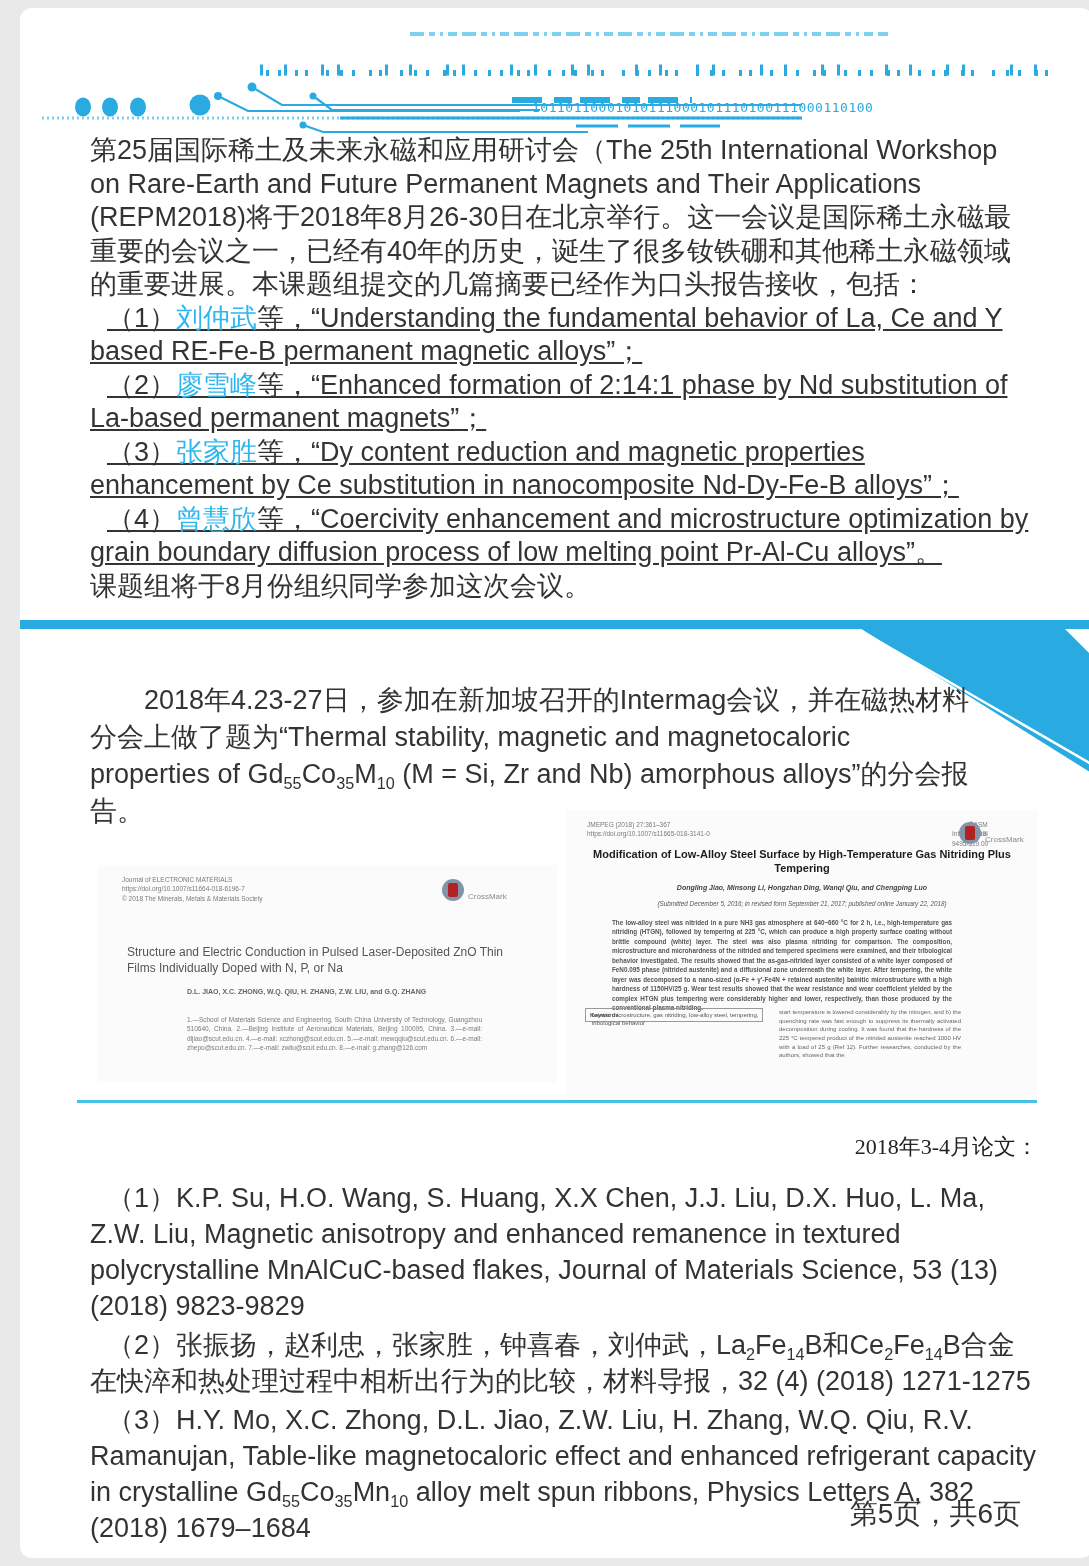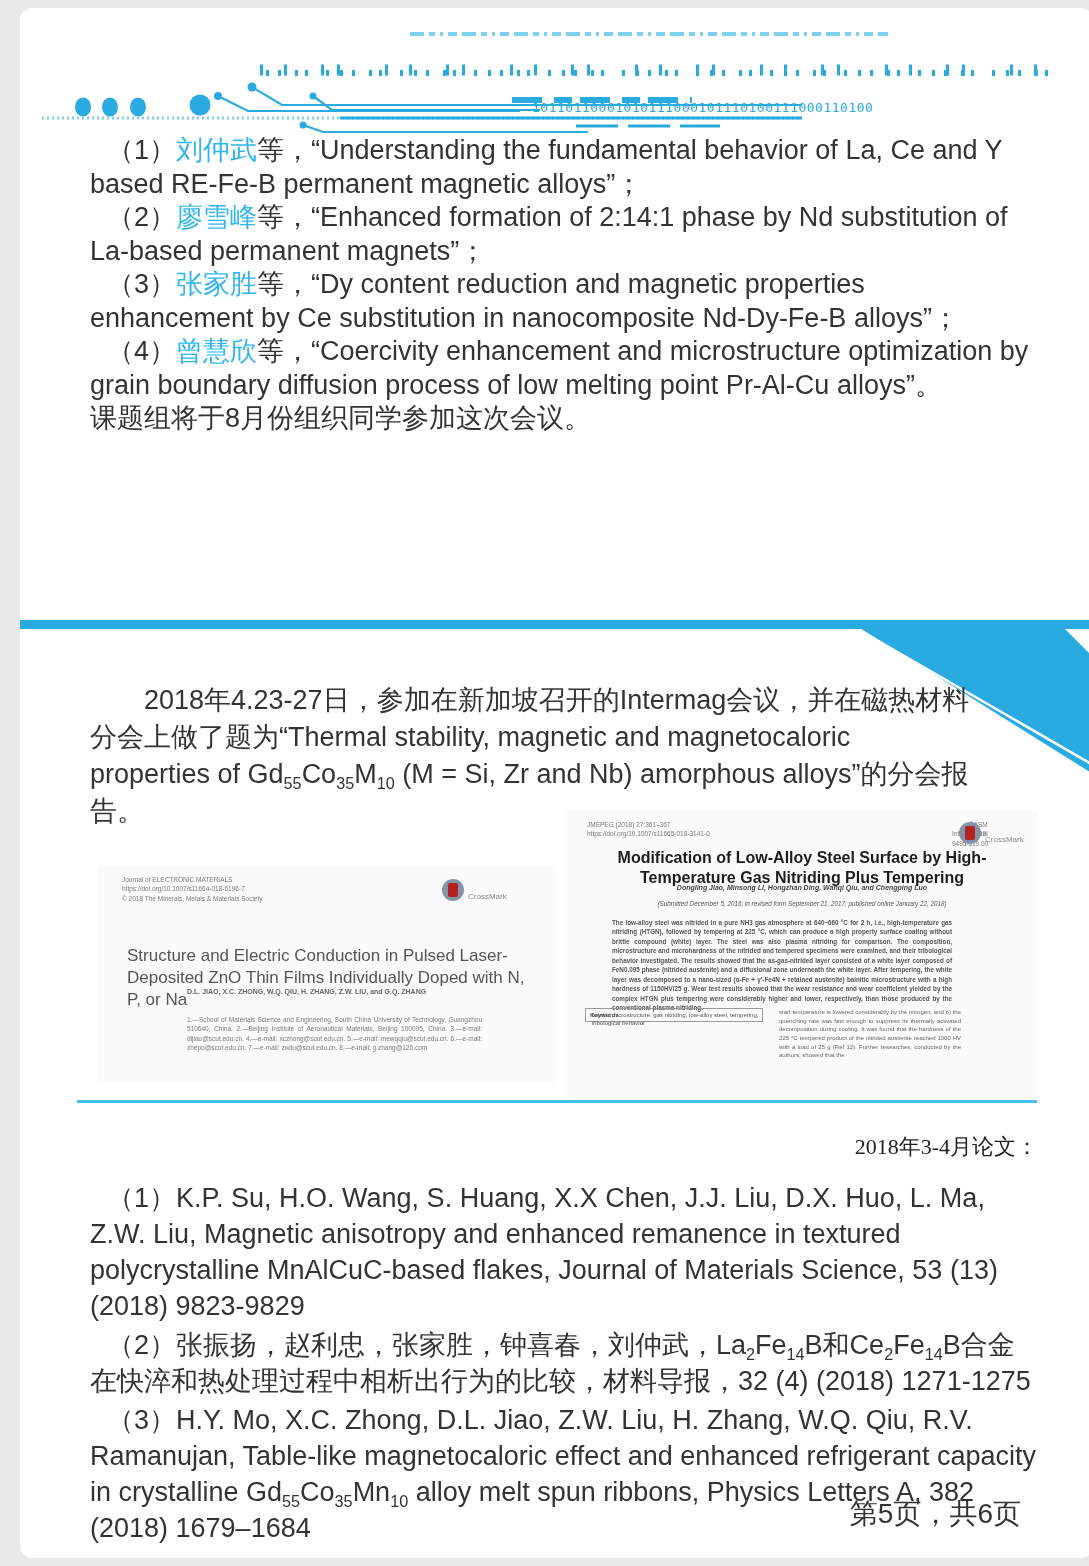--- a/index.html
+++ b/index.html
@@ -9,42 +9,42 @@
   html,body{margin:0;padding:0;}
   body{background:var(--page-bg);font-family:"Liberation Sans",sans-serif;}
   .page{position:relative;width:1089px;height:1566px;background:var(--page-bg);overflow:hidden;}
   .card{position:absolute;left:20px;top:8px;width:1073px;height:1550px;background:var(--card-bg);
         border-radius:12px;overflow:hidden;}
   .decor-svg{position:absolute;left:0;top:0;width:1073px;height:1550px;pointer-events:none;}
   .binary{font-family:"DejaVu Sans Mono",monospace;font-size:13px;letter-spacing:.5px;}
 
   .bodytext{position:absolute;color:var(--body-text);font-size:27px;line-height:33.5px;}
   #sec1{left:70px;top:126px;width:942px;}
-  #sec1 .talk{text-indent:17px;}
+  #sec1 .talk{text-indent:17px;text-decoration:underline;}
   .accent{color:var(--name-highlight);}
   sub{font-size:.6em;line-height:0;}
 
   #sec2{left:70px;top:674px;width:882px;line-height:37px;}
   #sec2 .para{text-indent:2em;}
 
   .thumb{position:absolute;background:#fbfbfb;color:#666;}
   #thumbL{left:77px;top:857px;width:460px;height:218px;}
   #thumbR{left:547px;top:802px;width:470px;height:288px;}
   .thumb *{position:absolute;}
   .tiny{font-size:6.5px;line-height:1.45;color:#7a7a7a;}
   .tinyb{font-size:6.3px;line-height:1.5;color:#555;font-weight:bold;text-align:justify;}
   .cm{display:flex;align-items:flex-end;gap:4px;position:absolute;}
   .cm .ring{position:static;width:22px;height:22px;border-radius:50%;background:#8494a8;
             display:flex;align-items:center;justify-content:center;}
   .cm .book{position:static;width:10px;height:14px;border-radius:2px;background:#b22222;}
   .cm .cmlabel{position:static;font-size:8px;color:#8a8a8a;}
-  #thumbL .ptitle{left:30px;top:80px;width:405px;font-size:17px;line-height:1.3;color:#555;font-weight:500;}
+  #thumbL .ptitle{left:30px;top:80px;width:405px;font-size:12px;line-height:1.3;color:#555;font-weight:500;}
   #thumbL .pauth{left:90px;top:122px;width:280px;font-size:7px;font-weight:bold;color:#666;line-height:1.5;}
   #thumbL .paff{left:90px;top:150px;width:295px;}
-  #thumbR .ptitle{left:25px;top:38px;width:420px;font-size:16px;line-height:1.25;color:#1d1d1d;
+  #thumbR .ptitle{left:25px;top:38px;width:420px;font-size:11px;line-height:1.25;color:#1d1d1d;
                   font-weight:bold;text-align:center;}
   #thumbR .pauth{left:40px;top:74px;width:390px;font-size:7px;font-weight:bold;font-style:italic;
                  color:#444;text-align:center;}
   #thumbR .psub{left:40px;top:90px;width:390px;font-size:6.3px;font-style:italic;color:#555;text-align:center;}
   #thumbR .pabs{left:45px;top:108px;width:340px;}
   #thumbR .kwbox{left:18px;top:198px;width:178px;border:1px solid #999;padding:2px 4px;
                  font-size:6px;color:#555;line-height:1.4;box-sizing:border-box;}
   #thumbR .kwbox b{font-weight:bold;}
   #thumbR .pcol{left:212px;top:198px;width:182px;font-size:6px;color:#666;line-height:1.45;text-align:justify;}
 
@@ -94,20 +94,21 @@
       <text class="binary" x="512" y="104" style="fill:var(--accent)">10110110001010111000101110100111000110100</text>
 
       <rect x="0" y="612" width="1073" height="9" style="fill:var(--accent)"></rect>
       <polygon points="827,612 1036,612 1073,649 1073,766" style="fill:var(--accent)"></polygon>
       <line x1="848" y1="627" x2="1073" y2="757" stroke="#ffffff" stroke-width="2.5"></line>
 
       <rect x="57" y="1092" width="960" height="3" style="fill:var(--divider-line)"></rect>
     </svg>
 
     <div class="bodytext" id="sec1">
+      <div>第25届国际稀土及未来永磁和应用研讨会（The 25th International Workshop on Rare-Earth and Future Permanent Magnets and Their Applications (REPM2018)将于2018年8月26-30日在北京举行。这一会议是国际稀土永磁最重要的会议之一，已经有40年的历史，诞生了很多钕铁硼和其他稀土永磁领域的重要进展。本课题组提交的几篇摘要已经作为口头报告接收，包括：</div>
       <div class="talk"><span>（1）</span><span class="accent">刘仲武</span><span>等，“Understanding the fundamental behavior of La, Ce and Y based RE-Fe-B permanent magnetic alloys”；</span></div>
       <div class="talk"><span>（2）</span><span class="accent">廖雪峰</span><span>等，“Enhanced formation of 2:14:1 phase by Nd substitution of La-based permanent magnets”；</span></div>
       <div class="talk"><span>（3）</span><span class="accent">张家胜</span><span>等，“Dy content reduction and magnetic properties enhancement by Ce substitution in nanocomposite Nd-Dy-Fe-B alloys”；</span></div>
       <div class="talk"><span>（4）</span><span class="accent">曾慧欣</span><span>等，“Coercivity enhancement and microstructure optimization by grain boundary diffusion process of low melting point Pr-Al-Cu alloys”。</span></div>
       <div>课题组将于8月份组织同学参加这次会议。</div>
     </div>
 
     <div class="bodytext" id="sec2">
       <div class="para"><span>2018年4.23-27日，参加在新加坡召开的Intermag会议，并在磁热材料分会上做了题为“Thermal stability, magnetic and magnetocaloric properties of Gd</span><sub>55</sub><span>Co</span><sub>35</sub><span>M</span><sub>10</sub><span> (M = Si, Zr and Nb) amorphous alloys”的分会报告。</span></div>
     </div>

